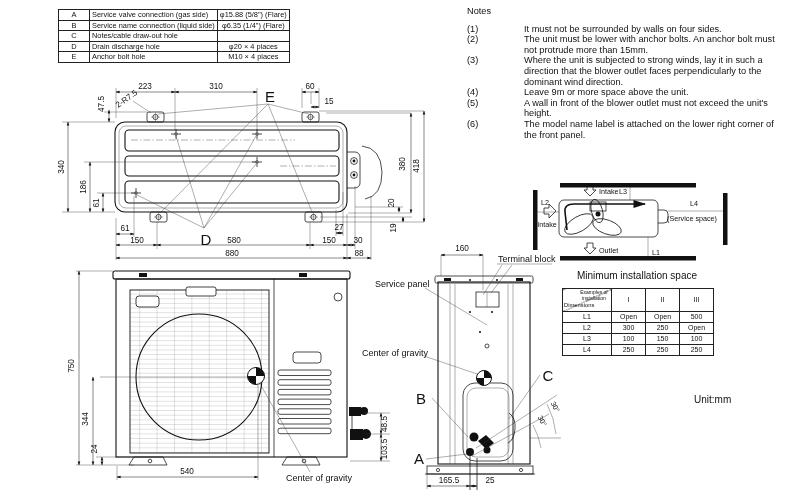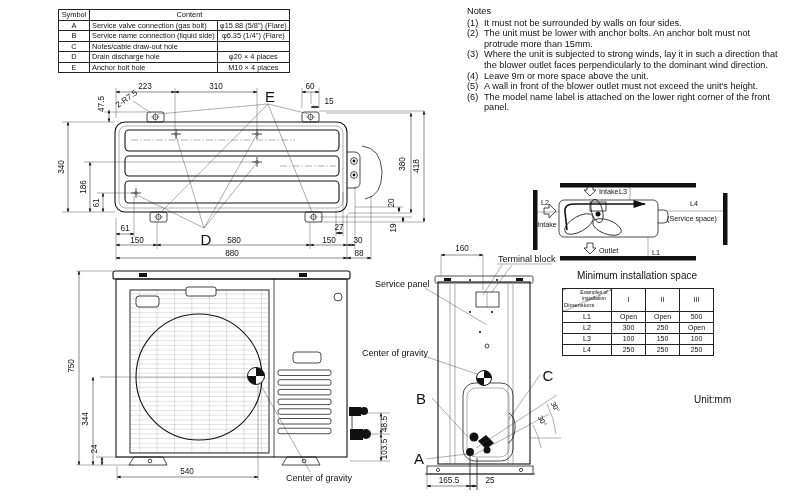--- a/index.html
+++ b/index.html
@@ -21,24 +21,24 @@
   .symtab{position:absolute;left:58px;top:9px;}
   .symtab table{border-collapse:collapse;}
   .symtab td,.symtab th{border:1px solid #222;font-size:7.4px;font-weight:normal;
       padding:0 2px;height:9.5px;line-height:9.5px;white-space:nowrap;}
   .symtab .c-sym{width:26px;text-align:center;}
   .symtab .c-con{width:112px;text-align:left;}
   .symtab .c-spec{width:62px;text-align:center;}
 
   
   .notes{position:absolute;left:467px;top:6px;width:316px;font-size:9.2px;line-height:10.6px;}
-  .notes .ttl{margin-bottom:1px;}
+  .notes .ttl{margin-bottom:7px;}
   .note{display:flex;}
   .note .n{flex:0 0 17px;}
-  .note .t{flex:1;}
+  .note .t{flex:1;margin-left:40px;}
 
   
   .instab{position:absolute;left:562px;top:288px;}
   .instab table{border-collapse:collapse;}
   .instab td,.instab th{border:1px solid #222;font-size:7px;font-weight:normal;
       text-align:center;padding:0;height:10px;line-height:10px;}
   .instab .c0{width:48px;}
   .instab .c1{width:33px;}
   .instab th.diag{position:relative;height:22px;
       background:linear-gradient(to bottom right,#fff 49.3%,#333 49.3%,#333 50.7%,#fff 50.7%);}
@@ -294,27 +294,23 @@
     <text class="t7" x="652" y="255">L1</text>
     <text class="t7" text-anchor="middle" x="694" y="206">L4</text>
     <text class="t7" text-anchor="middle" x="692" y="221">(Service space)</text>
     <text class="t10" text-anchor="middle" x="637" y="279">Minimum installation space</text>
   </g>
 </svg>
 
   <div class="symtab">
     <table>
       <tbody>
-          <tr>
-        <th class="c-sym">Symbol</th>
-        <th colspan="2">Content</th>
-      </tr>
       <tr>
         <td class="c-sym">A</td>
-        <td class="c-con">Service valve connection (gas bolt)</td>
+        <td class="c-con">Service valve connection (gas side)</td>
         <td class="c-spec">φ15.88 (5/8") (Flare)</td>
       </tr>
       <tr>
         <td class="c-sym">B</td>
         <td class="c-con">Service name connection (liquid side)</td>
         <td class="c-spec">φ6.35 (1/4") (Flare)</td>
       </tr>
       <tr>
         <td class="c-sym">C</td>
         <td class="c-con">Notes/cable draw-out hole</td>

